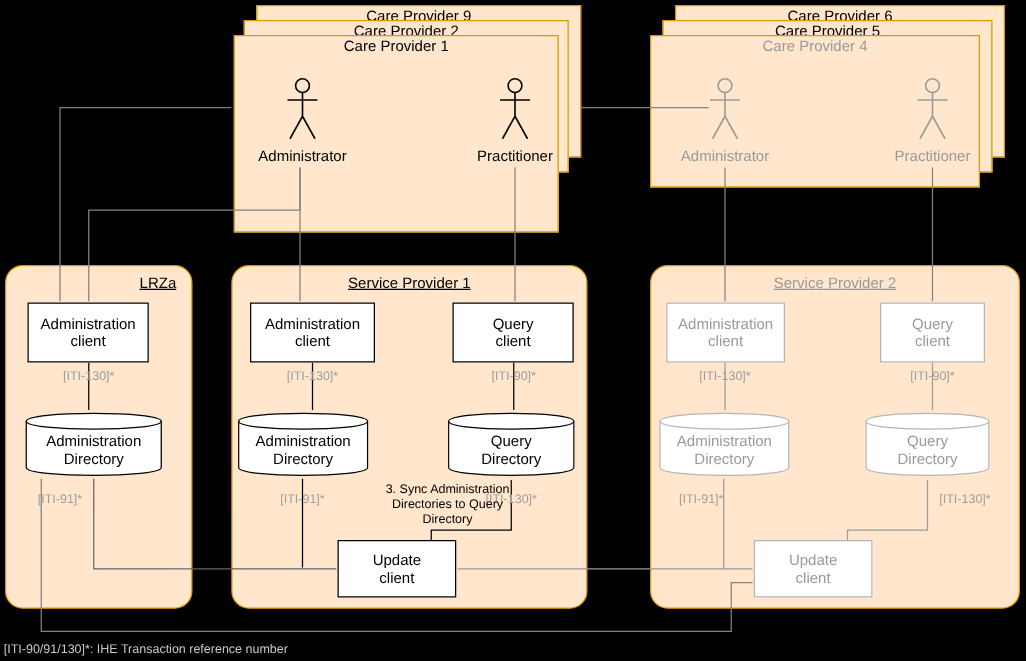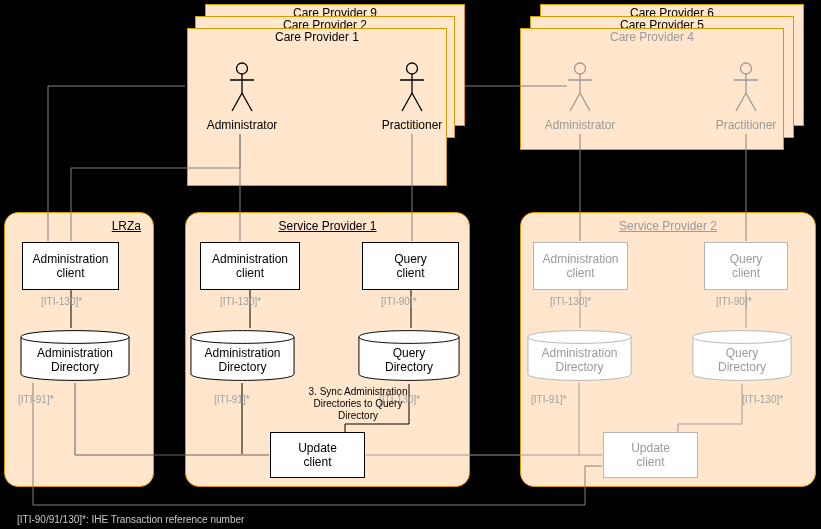--- a/index.html
+++ b/index.html
@@ -21,21 +21,21 @@
   .cyl path{fill:#fff;stroke:#000;stroke-width:1;}
   .cyl path.top-arc{fill:none;}
   .cyl.dim path{stroke:#b5b5b5;}
   .cyl-label{position:absolute;left:2px;right:2px;top:13px;bottom:2px;display:flex;align-items:center;
              justify-content:center;font-size:12px;line-height:1.15;text-align:center;white-space:pre-line;color:#000;}
   .cyl.dim .cyl-label{color:#9a9a9a;}
   .actor{position:absolute;color:#000;}
   .actor.dim{color:#9a9a9a;}
   .actor circle,.actor path{stroke:currentColor;fill:none;stroke-width:1.3;}
   .actor-label{position:absolute;font-size:12px;text-align:center;color:#000;}
-  .elabel{position:absolute;font-size:10px;color:#9e9e9e;text-align:left;white-space:nowrap;}
+  .elabel{position:absolute;font-size:10px;color:#9e9e9e;text-align:center;white-space:nowrap;}
   .note{position:absolute;font-size:10px;color:#000;text-align:center;line-height:1.2;white-space:pre-line;}
   .footnote{position:absolute;font-size:10px;color:#c8c8c8;}
   .connectors{position:absolute;left:0;top:0;pointer-events:none;}
   .connectors path{fill:none;stroke-width:1;}
 </style>
 </head>
 <body>
 
 <div class="stage">
 
@@ -204,15 +204,15 @@
   </div>
   <div class="node dim" style="left:603px;top:432px;width:95px;height:46px">
     <span>Update
 client</span>
   </div>
   <div class="elabel" style="left:550px;top:296px;width:60px">[ITI-130]*</div>
   <div class="elabel" style="left:716px;top:296px;width:60px">[ITI-90]*</div>
   <div class="elabel" style="left:531px;top:394px;width:60px">[ITI-91]*</div>
   <div class="elabel" style="left:742px;top:394px;width:60px">[ITI-130]*</div>
 
-  <div class="footnote" style="left:17px;top:514px">[ITI-90/91/130]*: IHE Transaction reference number</div>
+  <div class="footnote" style="left:3px;top:514px">[ITI-90/91/130]*: IHE Transaction reference number</div>
 
 </div>
 
 </body></html>

